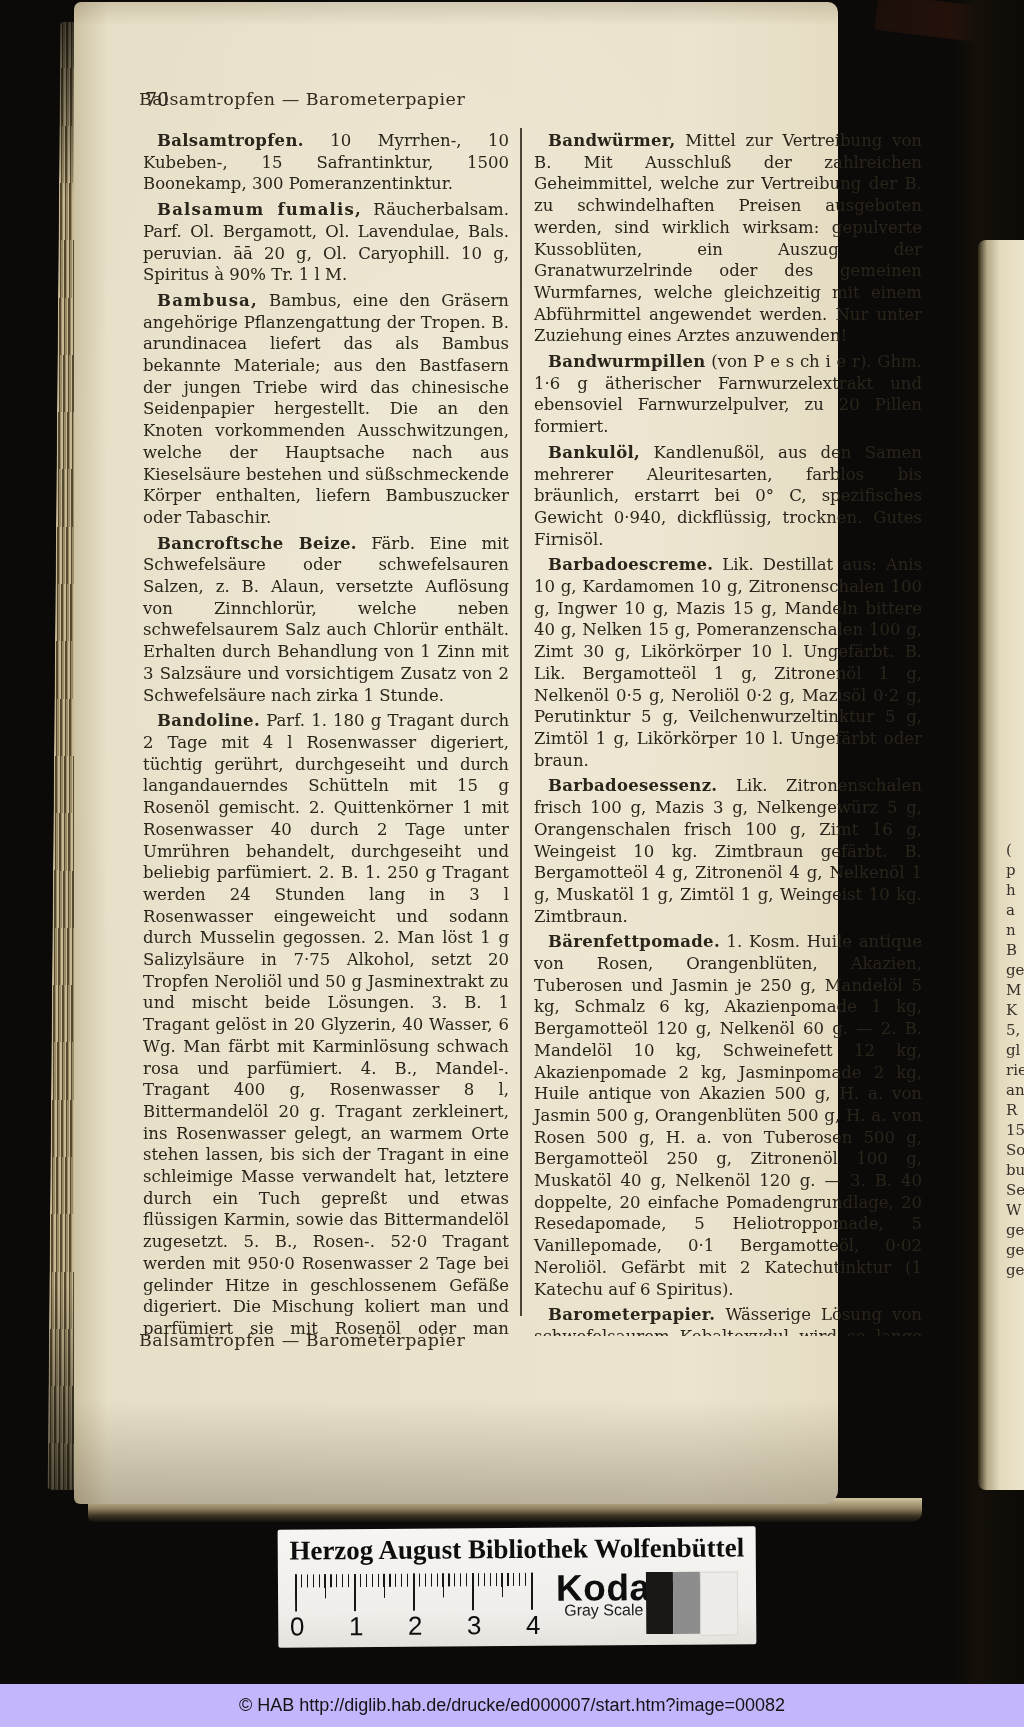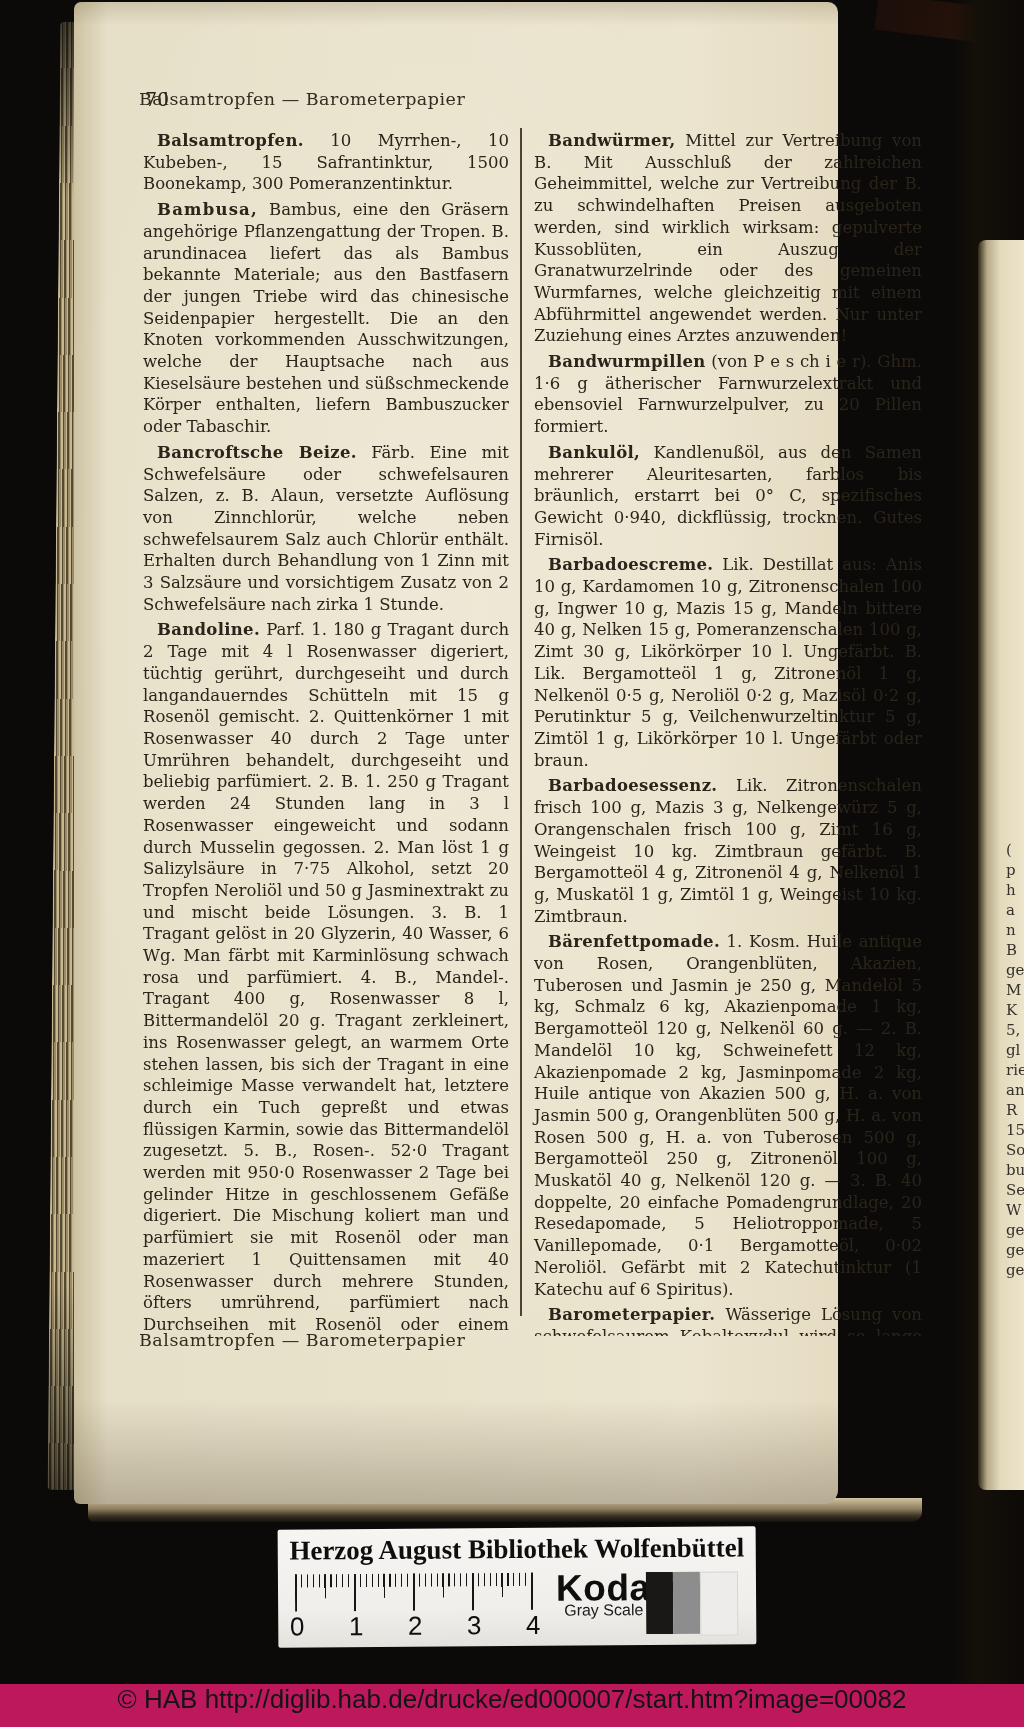--- a/index.html
+++ b/index.html
@@ -104,22 +104,22 @@
     font-family:"Liberation Sans", sans-serif;font-size:16px;color:#1c1c1c;text-align:center;
   }
   .patch{position:absolute;top:45px;height:62px;}
   .p0{left:368px;width:27px;}
   .p1{left:395px;width:27px;}
   .p2{left:422px;width:36px;border:1px solid #d8d6d0;}
 
   
   .caption-bar{
     position:absolute;left:0;top:1684px;width:1024px;height:43px;
-    background:#be185d;display:flex;align-items:flex-start;justify-content:center;
-    font-family:"Liberation Sans", sans-serif;font-size:26px;color:#141414;
+    background:#c4b5fd;display:flex;align-items:center;justify-content:center;
+    font-family:"Liberation Sans", sans-serif;font-size:18px;color:#141414;
   }
 </style>
 </head>
 <body>
 
 <div class="scene">
 
   <div class="fore-edge"></div>
   <div class="cover-corner"></div>
   <div class="bottom-edge"></div>
@@ -154,20 +154,24 @@
     <div class="page-number">70</div>
     <div class="running-header">Balsamtropfen — Barometerpapier</div>
     <div class="col-divider"></div>
 
     <div class="col col-left">
       <p class="entry">
         <b class="term">Balsamtropfen.</b>
         <span>10 Myrrhen-, 10 Kubeben-, 15 Safrantinktur, 1500 Boonekamp, 300 Pomeranzentinktur.</span>
       </p>
       <p class="entry">
+        <b class="term antiqua">Balsamum fumalis,</b>
+        <span>Räucherbalsam. Parf. Ol. Bergamott, Ol. Lavendulae, Bals. peruvian. āā 20 g, Ol. Caryophill. 10 g, Spiritus à 90% Tr. 1 l M.</span>
+      </p>
+      <p class="entry">
         <b class="term antiqua">Bambusa,</b>
         <span>Bambus, eine den Gräsern angehörige Pflanzengattung der Tropen. B. arundinacea liefert das als Bambus bekannte Materiale; aus den Bastfasern der jungen Triebe wird das chinesische Seidenpapier hergestellt. Die an den Knoten vorkommenden Ausschwitzungen, welche der Hauptsache nach aus Kieselsäure bestehen und süßschmeckende Körper enthalten, liefern Bambuszucker oder Tabaschir.</span>
       </p>
       <p class="entry">
         <b class="term">Bancroftsche Beize.</b>
         <span>Färb. Eine mit Schwefelsäure oder schwefelsauren Salzen, z. B. Alaun, versetzte Auflösung von Zinnchlorür, welche neben schwefelsaurem Salz auch Chlorür enthält. Erhalten durch Behandlung von 1 Zinn mit 3 Salzsäure und vorsichtigem Zusatz von 2 Schwefelsäure nach zirka 1 Stunde.</span>
       </p>
       <p class="entry">
         <b class="term">Bandoline.</b>
         <span>Parf. 1. 180 g Tragant durch 2 Tage mit 4 l Rosenwasser digeriert, tüchtig gerührt, durchgeseiht und durch langandauerndes Schütteln mit 15 g Rosenöl gemischt. 2. Quittenkörner 1 mit Rosenwasser 40 durch 2 Tage unter Umrühren behandelt, durchgeseiht und beliebig parfümiert. 2. B. 1. 250 g Tragant werden 24 Stunden lang in 3 l Rosenwasser eingeweicht und sodann durch Musselin gegossen. 2. Man löst 1 g Salizylsäure in 7·75 Alkohol, setzt 20 Tropfen Neroliöl und 50 g Jasminextrakt zu und mischt beide Lösungen. 3. B. 1 Tragant gelöst in 20 Glyzerin, 40 Wasser, 6 Wg. Man färbt mit Karminlösung schwach rosa und parfümiert. 4. B., Mandel-. Tragant 400 g, Rosenwasser 8 l, Bittermandelöl 20 g. Tragant zerkleinert, ins Rosenwasser gelegt, an warmem Orte stehen lassen, bis sich der Tragant in eine schleimige Masse verwandelt hat, letztere durch ein Tuch gepreßt und etwas flüssigen Karmin, sowie das Bittermandelöl zugesetzt. 5. B., Rosen-. 52·0 Tragant werden mit 950·0 Rosenwasser 2 Tage bei gelinder Hitze in geschlossenem Gefäße digeriert. Die Mischung koliert man und parfümiert sie mit Rosenöl oder man mazeriert 1 Quittensamen mit 40 Rosenwasser durch mehrere Stunden, öfters umrührend, parfümiert nach Durchseihen mit Rosenöl oder einem anderen ätherischen Öl.</span>

